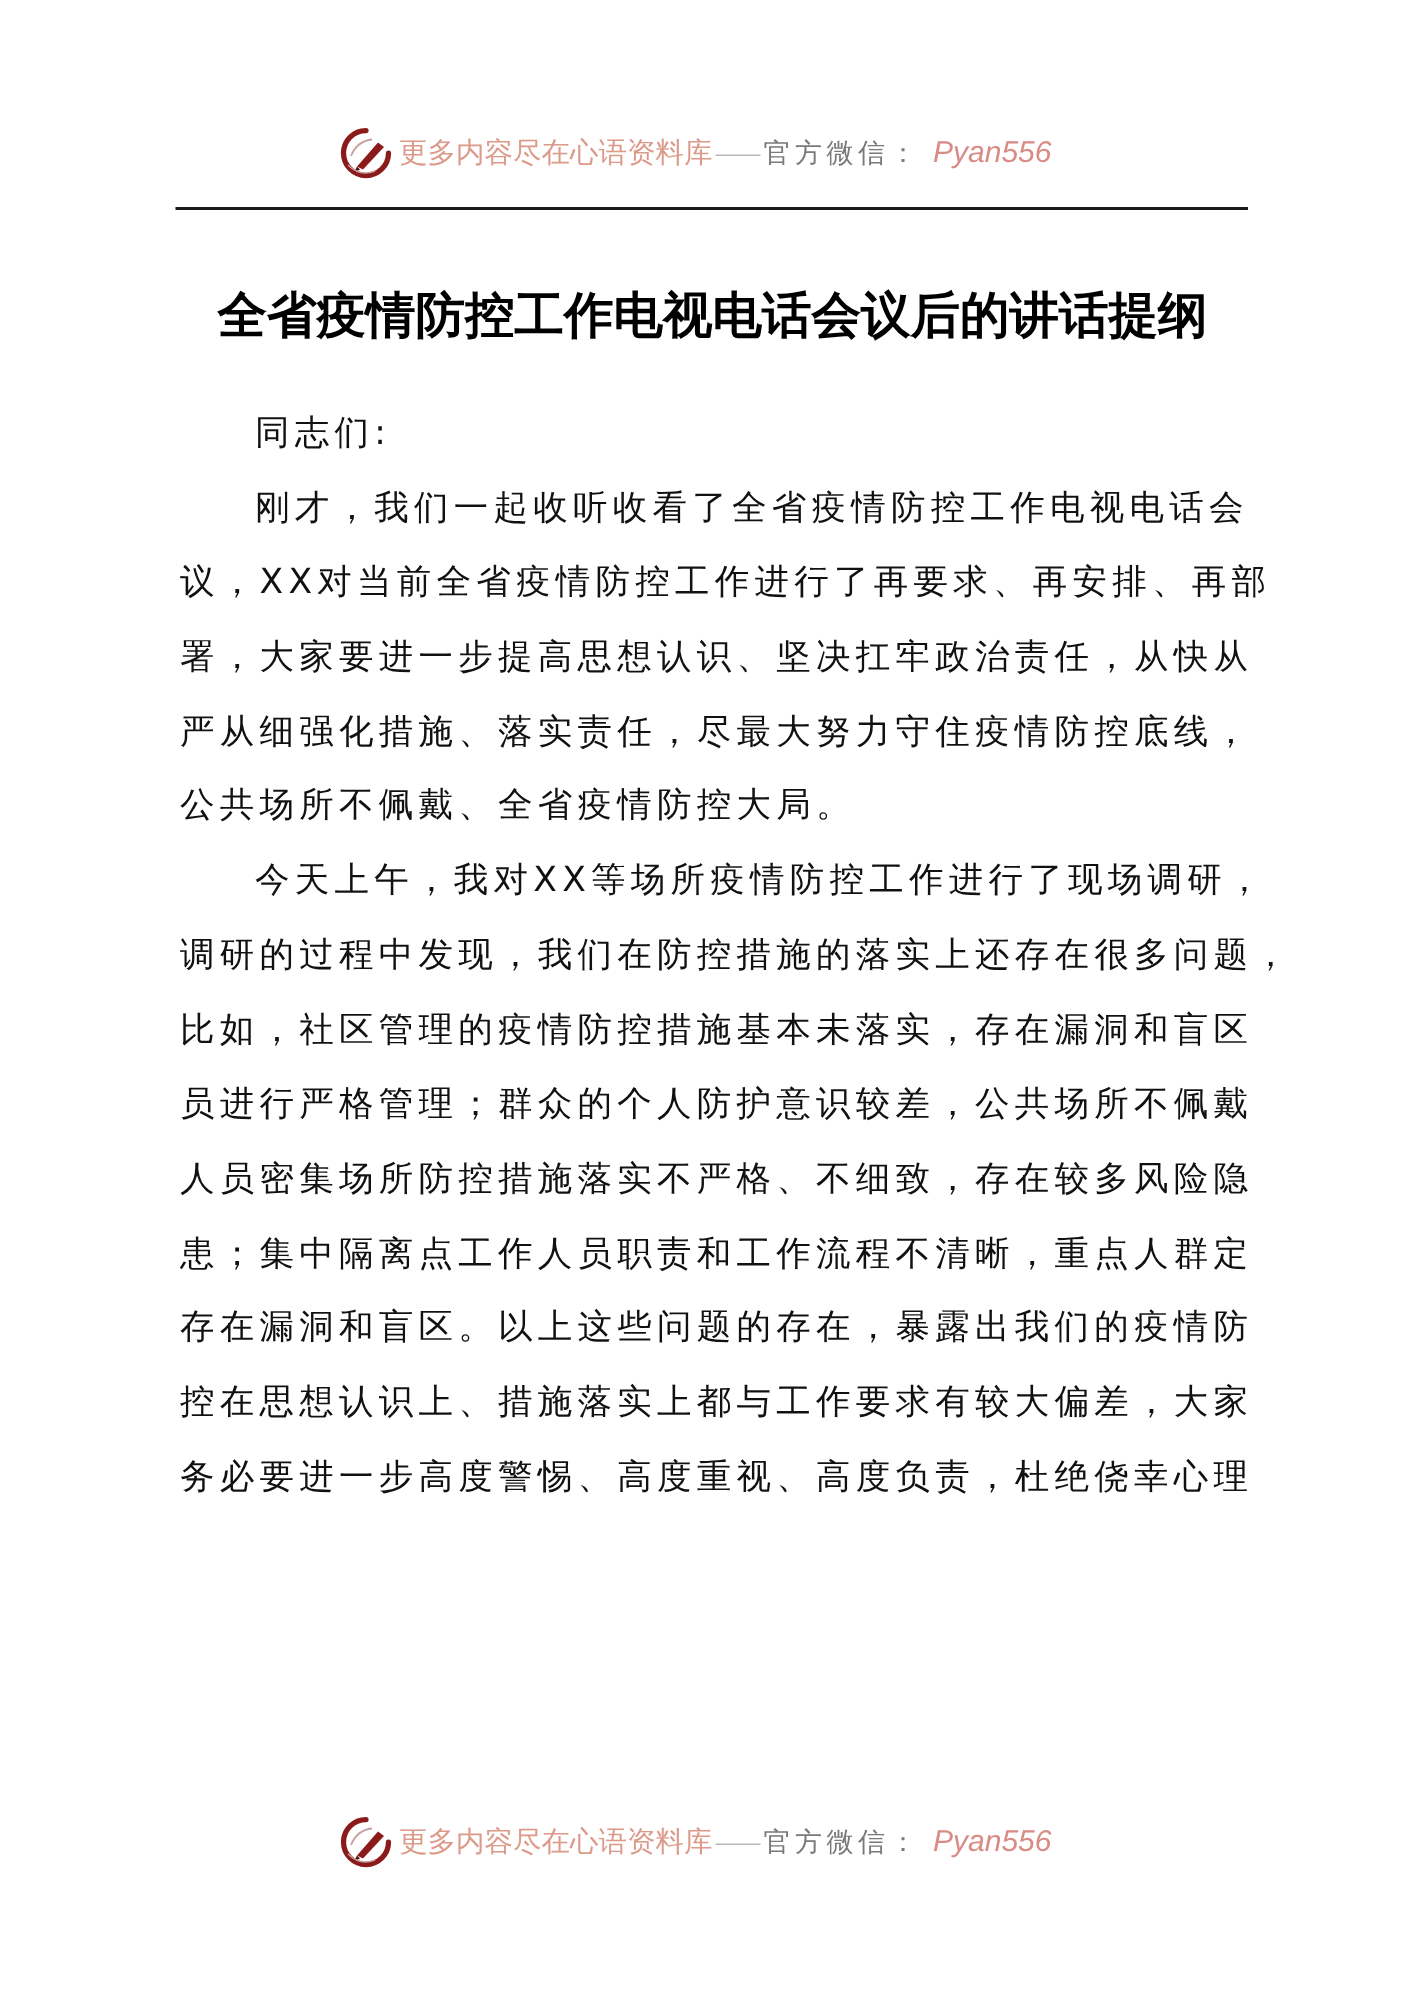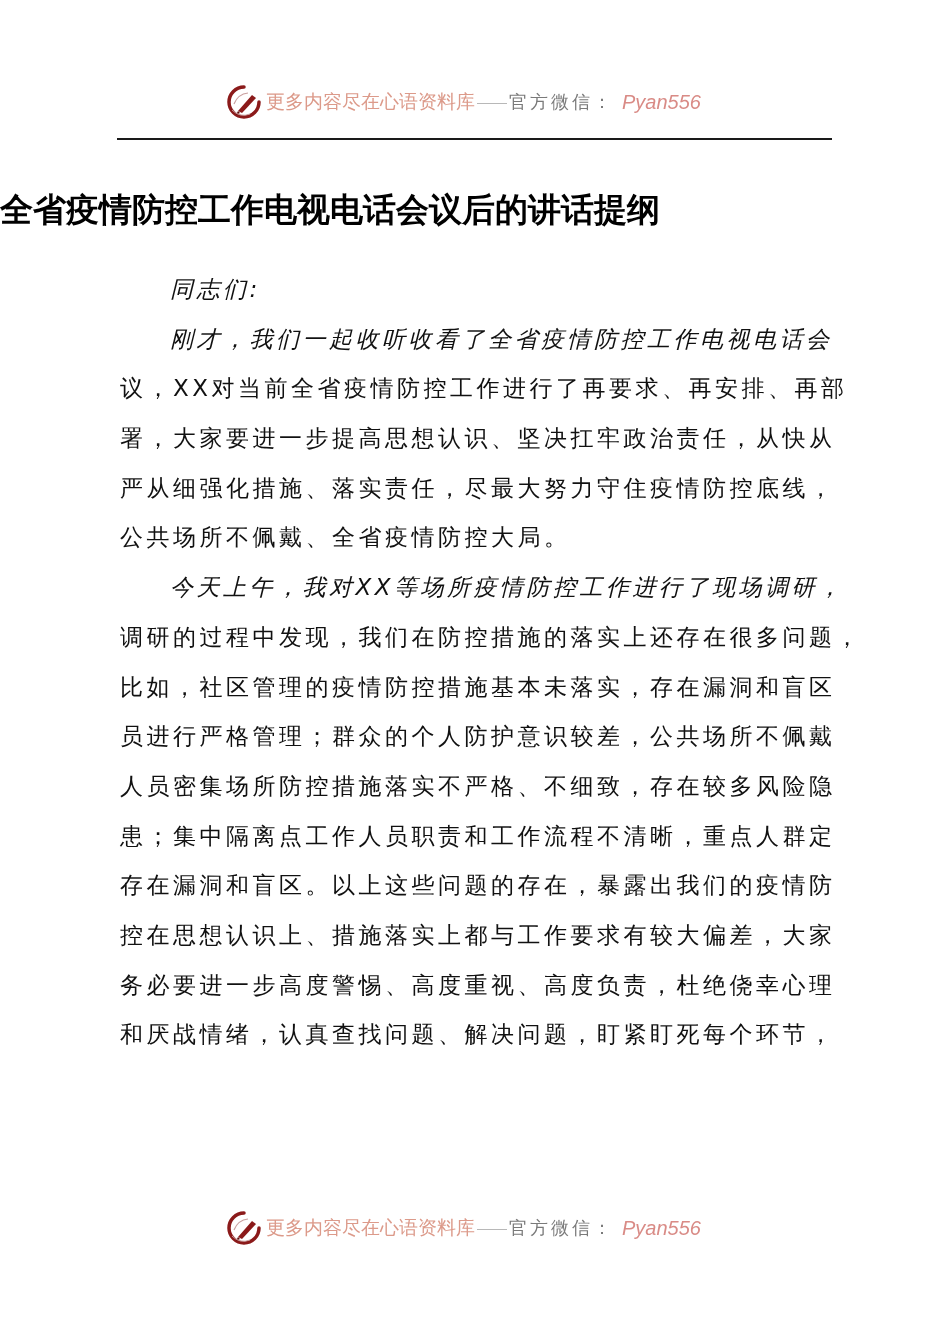--- a/index.html
+++ b/index.html
@@ -65,21 +65,21 @@
       top: 138px;
       width: 715px;
       height: 2px;
       background: #1a1a1a;
     }
     .title {
       position: absolute;
       left: 0;
       width: 950px;
       top: 186px;
-      text-align: left;
+      text-align: center;
       font-family: "DejaVu Sans", "Liberation Sans", sans-serif;
       font-weight: bold;
       font-size: 33px;
       color: #000000;
       letter-spacing: 0px;
       line-height: 48px;
     }
     .body-text {
       position: absolute;
       left: 120px;
@@ -91,21 +91,21 @@
       color: #111111;
       letter-spacing: 3.5px;
     }
     .line {
       display: block;
       white-space: nowrap;
       height: 49.7px;
       text-align: justify;
       text-align-last: justify;
     }
-    .line.indent { padding-left: 50px; font-style: italic; }
+    .line.indent { padding-left: 50px; }
     .line.last { text-align-last: left; }
   </style>
 </head>
 <body>
 
 <div class="banner top">
   <span class="logo">
     <svg width="36" height="36" viewBox="0 0 36 36">
       <path d="M18 3 A15 15 0 1 0 33 18" fill="none" stroke="#8b1a1a" stroke-width="3.5" stroke-linecap="round"></path>
       <path d="M8 20 Q12 10 22 9" fill="none" stroke="#c9a0a0" stroke-width="1.2"></path>
@@ -133,21 +133,20 @@
   <span class="line last">公共场所不佩戴、全省疫情防控大局。</span>
   <span class="line indent">今天上午，我对XX等场所疫情防控工作进行了现场调研，</span>
   <span class="line">调研的过程中发现，我们在防控措施的落实上还存在很多问题，</span>
   <span class="line">比如，社区管理的疫情防控措施基本未落实，存在漏洞和盲区</span>
   <span class="line">员进行严格管理；群众的个人防护意识较差，公共场所不佩戴</span>
   <span class="line">人员密集场所防控措施落实不严格、不细致，存在较多风险隐</span>
   <span class="line">患；集中隔离点工作人员职责和工作流程不清晰，重点人群定</span>
   <span class="line">存在漏洞和盲区。以上这些问题的存在，暴露出我们的疫情防</span>
   <span class="line">控在思想认识上、措施落实上都与工作要求有较大偏差，大家</span>
   <span class="line">务必要进一步高度警惕、高度重视、高度负责，杜绝侥幸心理</span>
-  <span class="line">和厌战情绪，认真查找问题、解决问题，盯紧盯死每个环节，</span>
 </div>
 
 <div class="banner bottom">
   <span class="logo">
     <svg width="36" height="36" viewBox="0 0 36 36">
       <path d="M18 3 A15 15 0 1 0 33 18" fill="none" stroke="#8b1a1a" stroke-width="3.5" stroke-linecap="round"></path>
       <path d="M8 20 Q12 10 22 9" fill="none" stroke="#c9a0a0" stroke-width="1.2"></path>
       <path d="M12 27 L26 11 L30 14 L16 29 Z" fill="#8b1a1a"></path>
       <path d="M12 27 L10 31 L14 29 Z" fill="#5a0d0d"></path>
       <path d="M6 26 Q14 34 24 30" fill="none" stroke="#c9a0a0" stroke-width="1"></path>

